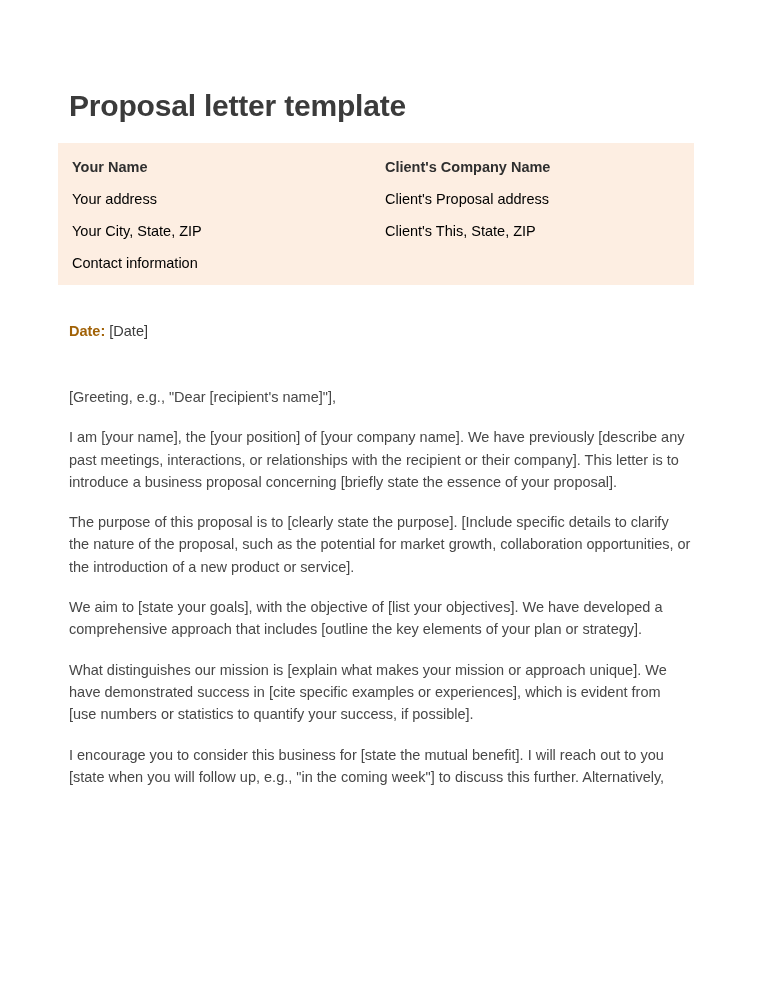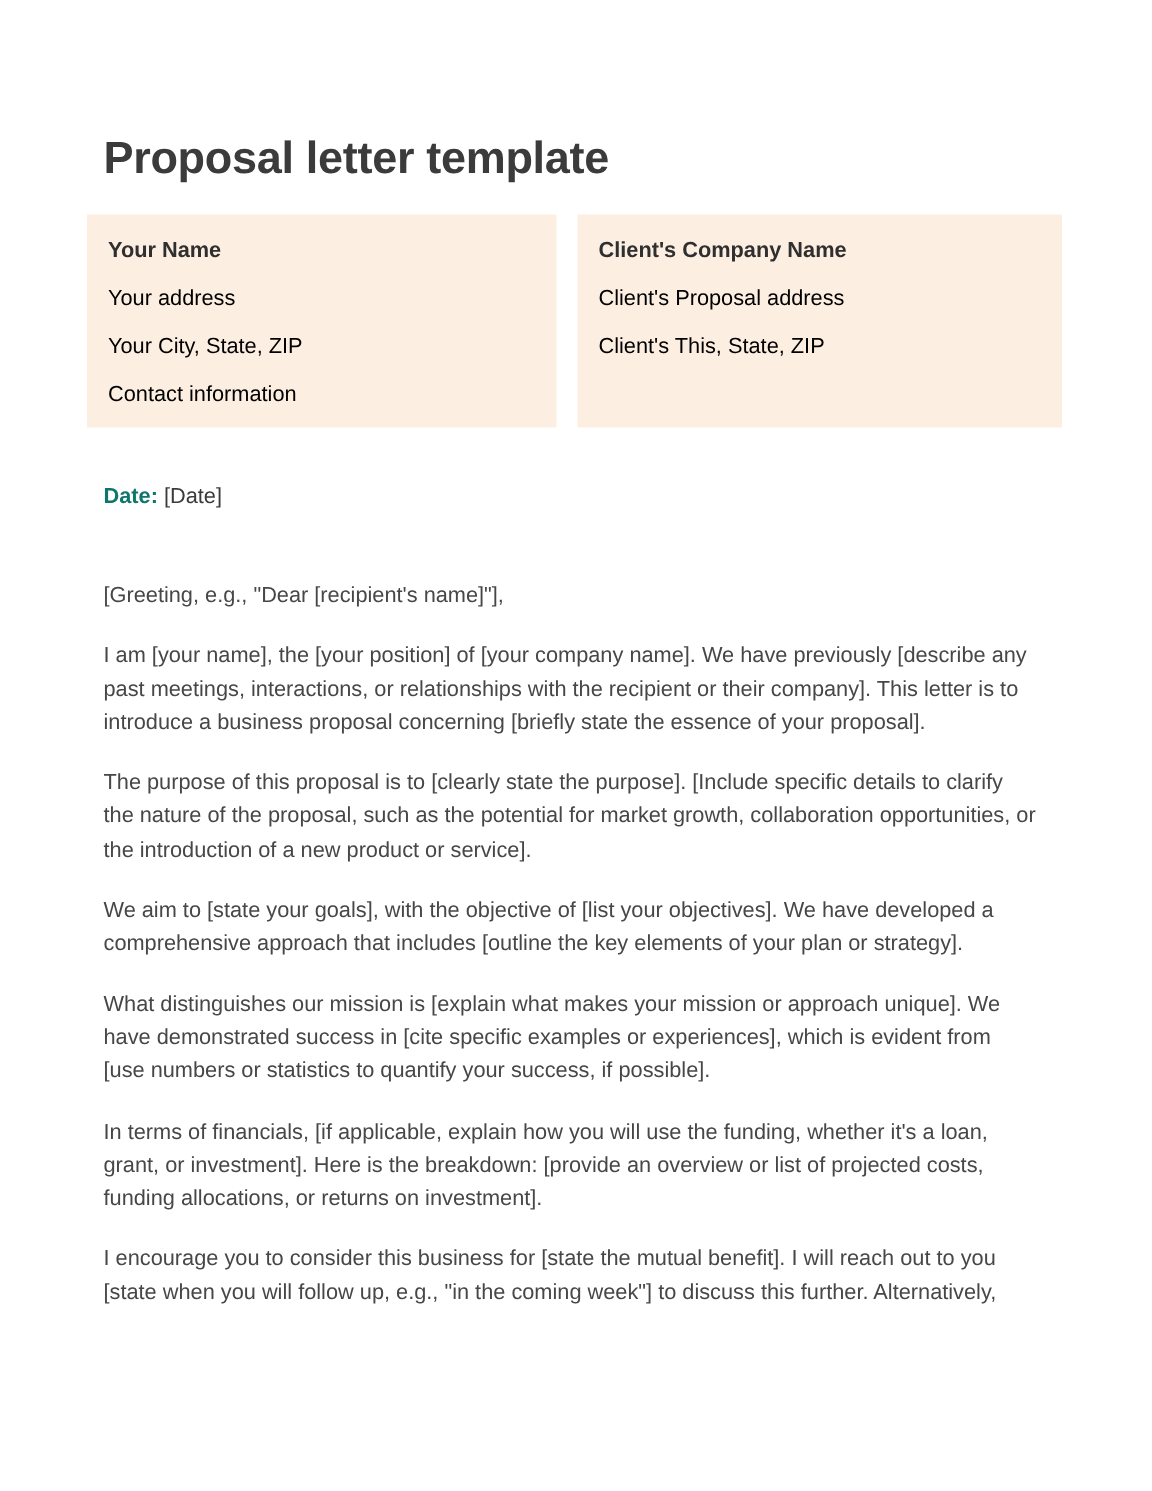--- a/index.html
+++ b/index.html
@@ -37,21 +37,20 @@
   }
 
   
   .address-row {
     position: absolute;
     left: 58px;
     top: 143px;
     width: 650px;
     height: 142px;
     display: flex;
-    justify-content: space-between;
   }
   .address-box {
     background: #fdeee2;
     box-sizing: border-box;
     padding: 16px 14px 10px 14px;
     height: 142px;
   }
   .address-box.left  { width: 313px; }
   .address-box.right { width: 323px; }
 
@@ -72,21 +71,21 @@
     position: absolute;
     left: 69px;
     top: 322px;
     font-size: 14.5px;
     line-height: 18px;
     color: #3b3b3b;
     white-space: nowrap;
   }
   .date-line .date-label {
     font-weight: bold;
-    color: #0f766e;
+    color: #a16207;
   }
 
   
   .body-block {
     position: absolute;
     left: 69px;
     top: 386px;
     width: 622px;
   }
   .para {
@@ -128,17 +127,16 @@
     <span class="date-label">Date:</span>
     <span>[Date]</span>
   </div>
 
   <div class="body-block">
     <p class="para greeting">[Greeting, e.g., "Dear [recipient's name]"],</p>
     <p class="para">I am [your name], the [your position] of [your company name]. We have previously [describe any past meetings, interactions, or relationships with the recipient or their company]. This letter is to introduce a business proposal concerning [briefly state the essence of your proposal].</p>
     <p class="para">The purpose of this proposal is to [clearly state the purpose]. [Include specific details to clarify the nature of the proposal, such as the potential for market growth, collaboration opportunities, or the introduction of a new product or service].</p>
     <p class="para">We aim to [state your goals], with the objective of [list your objectives]. We have developed a comprehensive approach that includes [outline the key elements of your plan or strategy].</p>
     <p class="para">What distinguishes our mission is [explain what makes your mission or approach unique]. We have demonstrated success in [cite specific examples or experiences], which is evident from [use numbers or statistics to quantify your success, if possible].</p>
-    <p class="para">In terms of financials, [if applicable, explain how you will use the funding, whether it's a loan, grant, or investment]. Here is the breakdown: [provide an overview or list of projected costs, funding allocations, or returns on investment].</p>
     <p class="para">I encourage you to consider this business for [state the mutual benefit]. I will reach out to you [state when you will follow up, e.g., "in the coming week"] to discuss this further. Alternatively,</p>
   </div>
 
 </div>
 
 </body></html>

